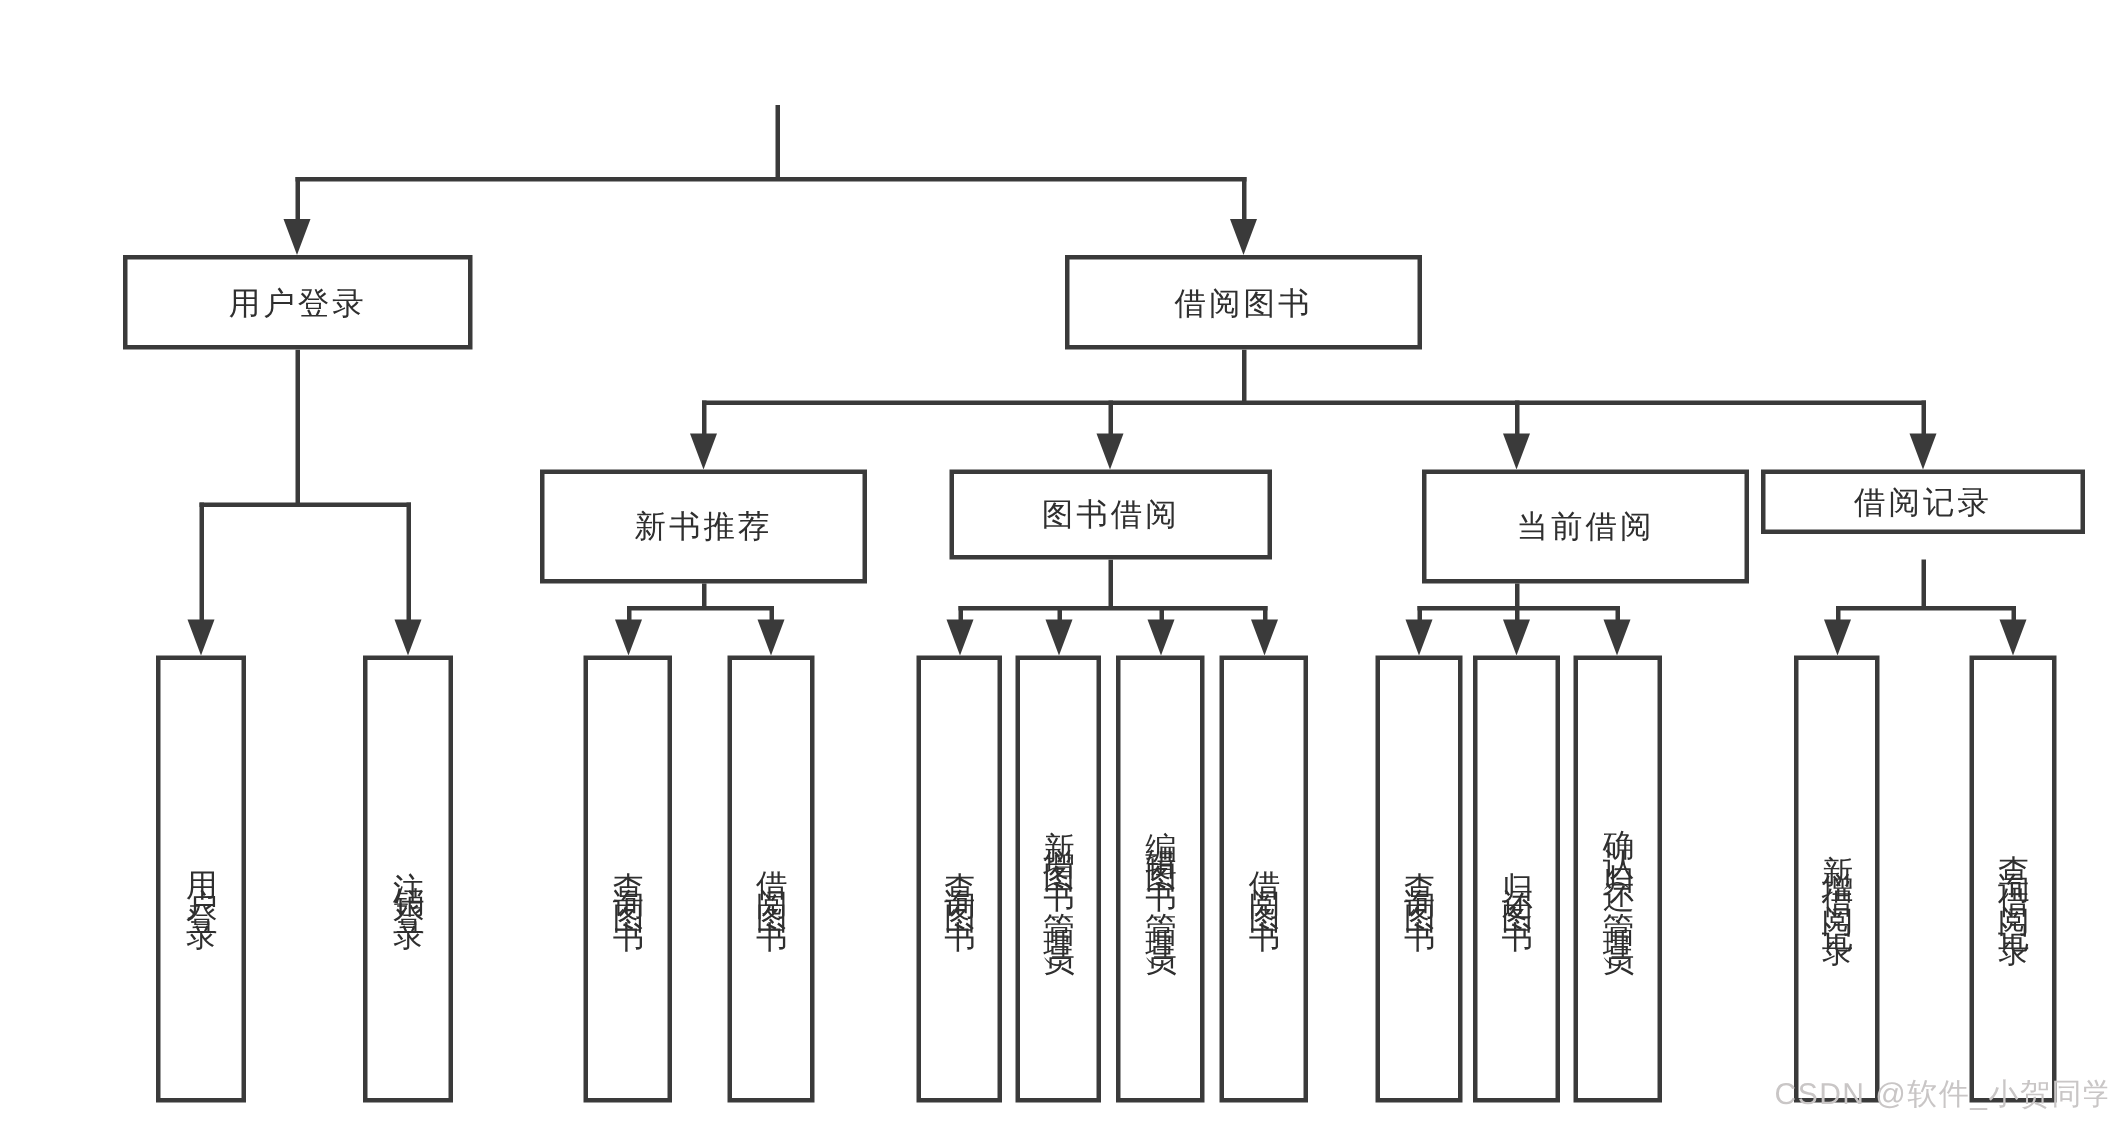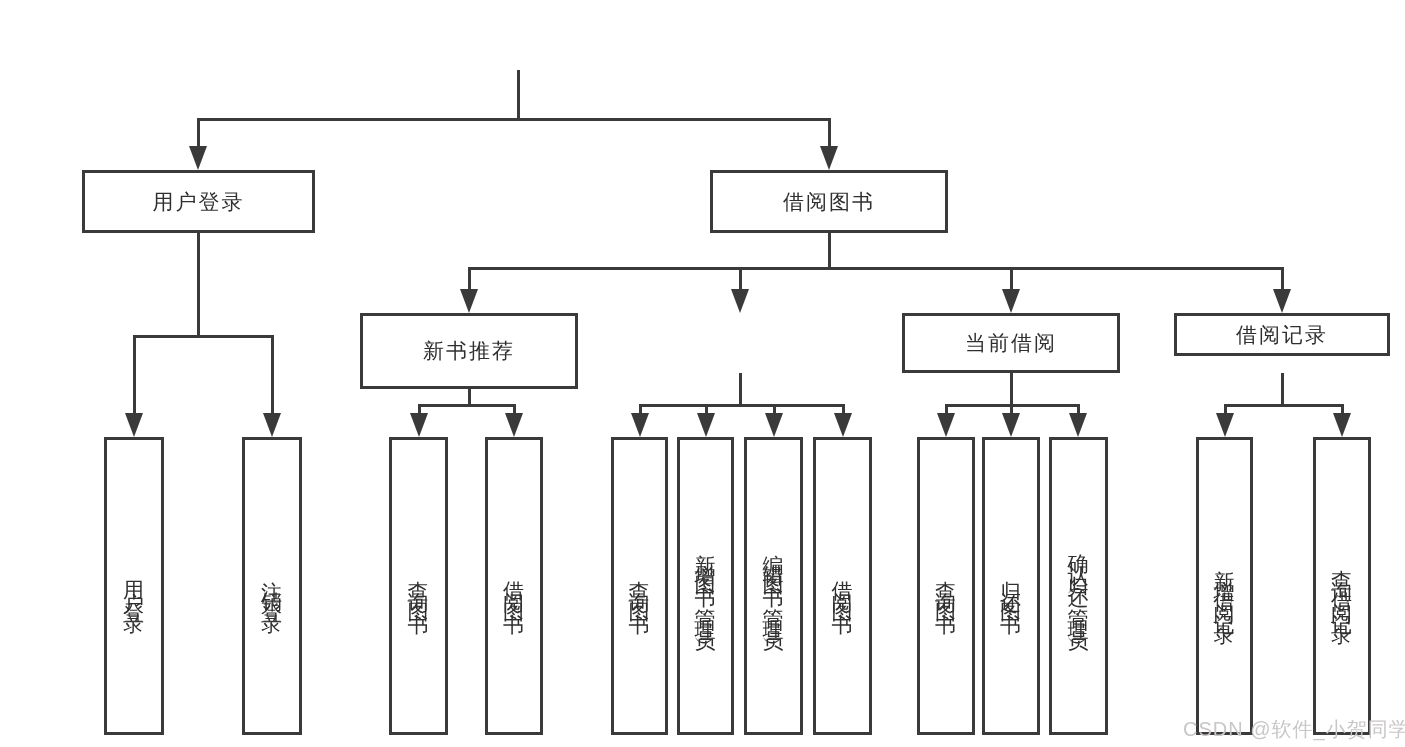--- a/index.html
+++ b/index.html
@@ -118,21 +118,24 @@
   <div class="node" style="left:82px;top:170px;width:233px;height:63px;">
     <span>用户登录</span>
   </div>
   <div class="node" style="left:710px;top:170px;width:238px;height:63px;">
     <span>借阅图书</span>
   </div>
 
   <div class="node" style="left:360px;top:313px;width:218px;height:76px;">
     <span>新书推荐</span>
   </div>
-  <div class="node" style="left:902px;top:313px;width:218px;height:60px;">
+  <div class="node" style="left:633px;top:313px;width:215px;height:60px;">
+    <span>图书借阅</span>
+  </div>
+  <div class="node" style="left:948px;top:313px;width:218px;height:76px;">
     <span>当前借阅</span>
   </div>
   <div class="node" style="left:1174px;top:313px;width:216px;height:43px;">
     <span>借阅记录</span>
   </div>
 
   <div class="node leaf" style="left:104px;top:437px;width:60px;height:298px;">
     <span class="vtext">用户登录</span>
   </div>
   <div class="node leaf" style="left:242px;top:437px;width:60px;height:298px;">

